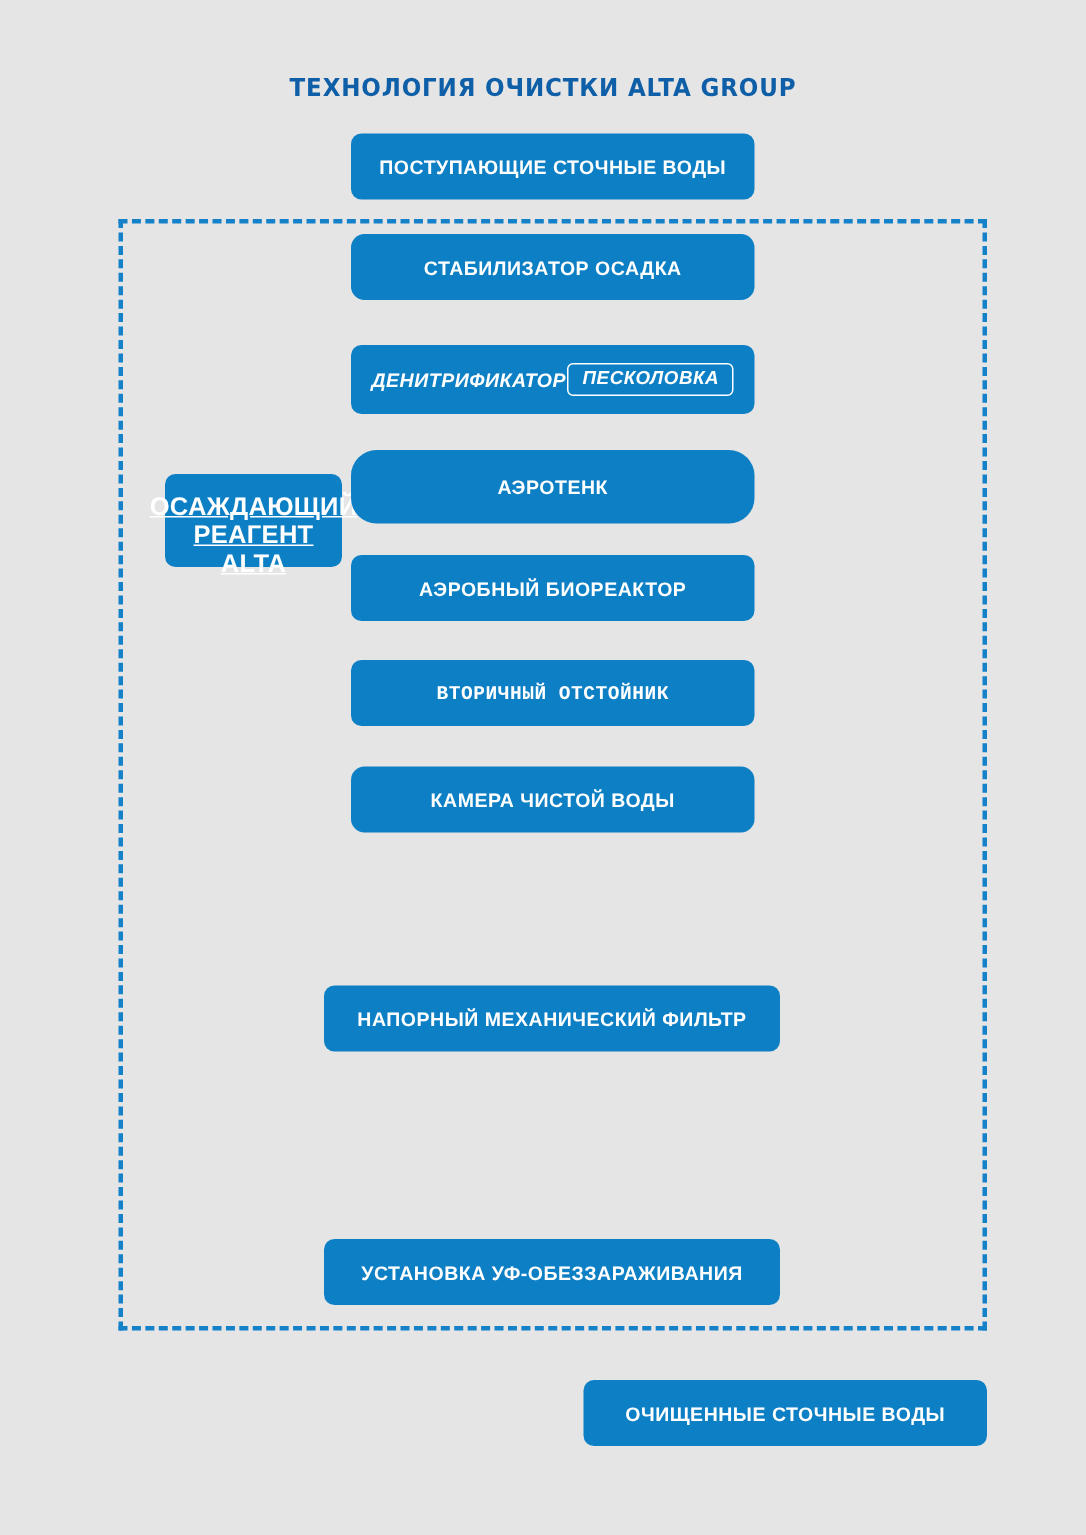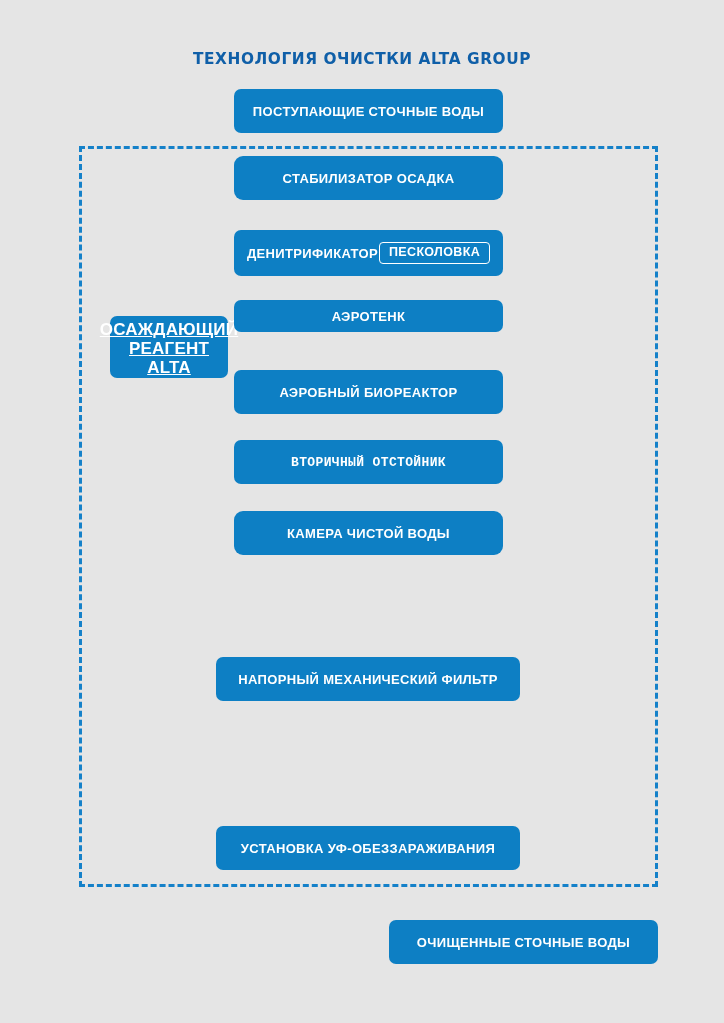--- a/index.html
+++ b/index.html
@@ -60,21 +60,21 @@
     border-radius: 7px;
     color: #ffffff;
     font-size: 13px;
     font-weight: bold;
     letter-spacing: 0.35px;
     text-transform: uppercase;
     display: flex;
     align-items: center;
     justify-content: center;
     text-align: center;
-    padding: 4px 10px;
+    padding: 12px 10px;
     white-space: nowrap;
   }
 
   .box.two-line {
     flex-direction: column;
     justify-content: flex-start;
     white-space: normal;
     line-height: 19px;
     font-size: 17px;
     letter-spacing: 0.2px;
@@ -95,20 +95,21 @@
     font-weight: bold;
     letter-spacing: 0.35px;
     white-space: nowrap;
     line-height: 1;
   }
 
   .row-split {
     display: flex;
     align-items: center;
     justify-content: center;
+    font-style: italic;
   }
 </style>
 </head>
 <body>
 
 <div class="canvas">
 
   <div class="title">ТЕХНОЛОГИЯ ОЧИСТКИ ALTA GROUP</div>
 
   <div class="dashed-frame"></div>
@@ -126,21 +127,21 @@
       <span>ДЕНИТРИФИКАТОР</span>
       <span class="inner-box">ПЕСКОЛОВКА</span>
     </span>
   </div>
 
   <div class="box two-line" style="left:110px; top:316px; width:118px; height:62px;">
     <span>ОСАЖДАЮЩИЙ</span>
     <span>РЕАГЕНТ ALTA</span>
   </div>
 
-  <div class="box" style="left:234px; top:300px; width:269px; height:32px;">
+  <div class="box" style="left:234px; top:300px; width:269px; height:49px;border-radius:17px;">
     <span>АЭРОТЕНК</span>
   </div>
 
   <div class="box" style="left:234px; top:370px; width:269px; height:44px;">
     <span>АЭРОБНЫЙ БИОРЕАКТОР</span>
   </div>
 
   <div class="box" style="left:234px; top:440px; width:269px; height:44px;font-family:Liberation Mono, monospace;">
     <span>ВТОРИЧНЫЙ ОТСТОЙНИК</span>
   </div>

